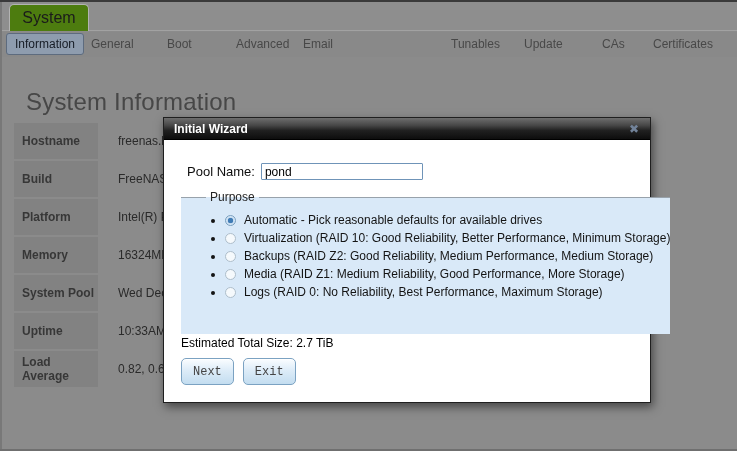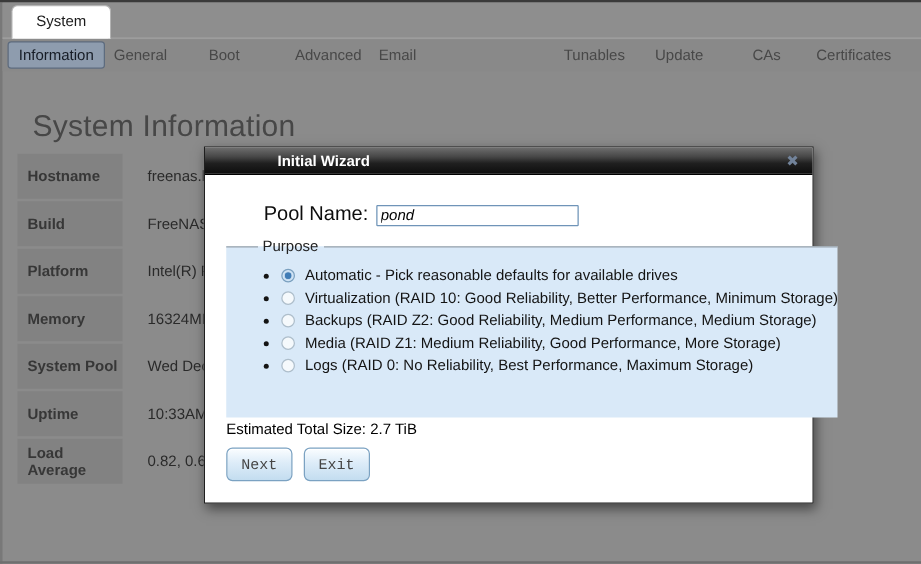--- a/index.html
+++ b/index.html
@@ -11,23 +11,23 @@
   }
 
   
   .top-edge { position:absolute; left:0; top:0; right:0; height:2px; background:#3a3a3a; }
   .left-edge { position:absolute; left:0; top:2px; bottom:0; width:2px; background:#787878; }
   .bottom-edge { position:absolute; left:0; bottom:0; right:0; height:2px; background:#6f6f6f; }
 
   .tab-strip { position:absolute; left:2px; top:2px; right:0; height:29px; background:#8e8e8e; border-bottom:1px solid #a2a2a2; }
   .main-tab {
     position:absolute; left:7px; top:2px; width:80px; height:27px;
-    background:#ffffff; border:1px solid #b3b3b3; border-bottom:none;
+    background:#4d7c0f; border:1px solid #b3b3b3; border-bottom:none;
     border-radius:5px 5px 0 0; text-align:center; line-height:25px;
-    font-size:12px; color:#1b1b1b; cursor:pointer;
+    font-size:16px; color:#1b1b1b; cursor:pointer;
   }
   .subtab-row { position:absolute; left:2px; top:32px; right:0; height:25px; background:#898989; }
   .subtab { position:absolute; top:0; height:25px; line-height:25px; font-size:12px; color:#484848; cursor:pointer; white-space:nowrap; }
   .subtab.active {
     top:1px; height:22px; line-height:20px;
     background:#8e9cae; border:1px solid #5d6b7e; border-radius:3px;
     padding:0 8px; color:#161c26;
   }
 
   .page-title { position:absolute; left:26px; top:88px; font-size:24px; color:#474747; letter-spacing:.2px; }
@@ -43,34 +43,34 @@
   
   .dialog {
     position:absolute; left:163px; top:117px; width:488px; height:286px;
     background:#ffffff; border:1px solid #1f1f1f;
     box-shadow:2px 4px 9px rgba(0,0,0,.5);
   }
   .dialog-titlebar {
     position:absolute; left:0; top:0; right:0; height:22px;
     background:linear-gradient(180deg,#6e6e6e 0%,#474747 35%,#202020 60%,#0d0d0d 100%);
     border-bottom:1px solid #000;
-    display:flex; align-items:center; cursor:move;padding-left:48px;
+    display:flex; align-items:center; cursor:move;
   }
   .dialog-title { font-size:12px; font-weight:bold; color:#ffffff; padding-left:10px; }
   .dialog-close {
     position:absolute; right:11px; top:3px; font-size:12px; font-weight:bold;
     color:#72839a; cursor:pointer; line-height:16px;
   }
 
   .pool-row { position:absolute; left:23px; top:45px; display:flex; align-items:center; }
-  .pool-label { font-size:16px; color:#0d0d0d; margin-right:6px;margin-left:24px; }
+  .pool-label { font-size:13px; color:#0d0d0d; margin-right:6px; }
   .pool-input {
     width:162px; height:17px; border:1px solid #6f94b8; font-size:12px;
     padding:0 3px; font-family:"Liberation Sans","DejaVu Sans",sans-serif; color:#000;
-    outline:none; border-radius:1px;font-style:italic;
+    outline:none; border-radius:1px;
   }
 
   .purpose-fieldset {
     position:absolute; left:17px; top:72px; width:453px; height:144px;
     background:#d9e9f8; border:none; border-top:1px solid #98a2ab;
   }
   .purpose-fieldset legend { font-size:12px; color:#232323; margin-left:25px; padding:0 4px; }
   .purpose-list { list-style:disc; margin:10px 0 0 44px; color:#111; }
   .purpose-list li { font-size:12px; color:#141414; margin-bottom:5px; line-height:13px; white-space:nowrap; }
   .radio {

